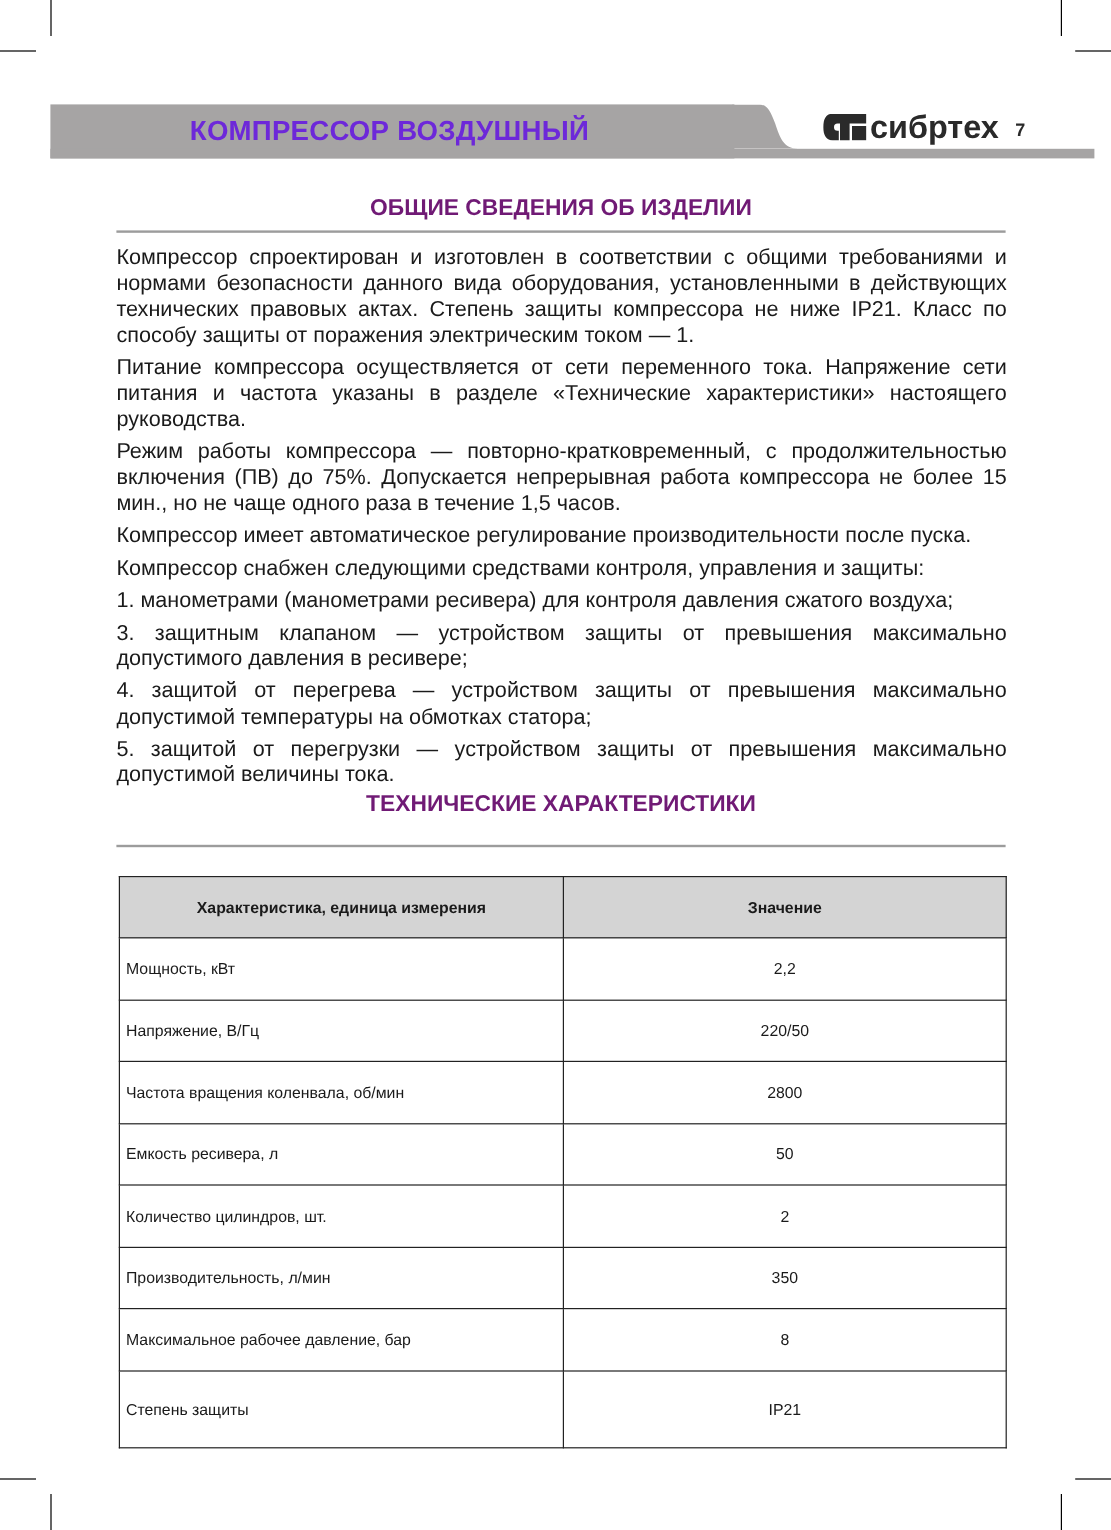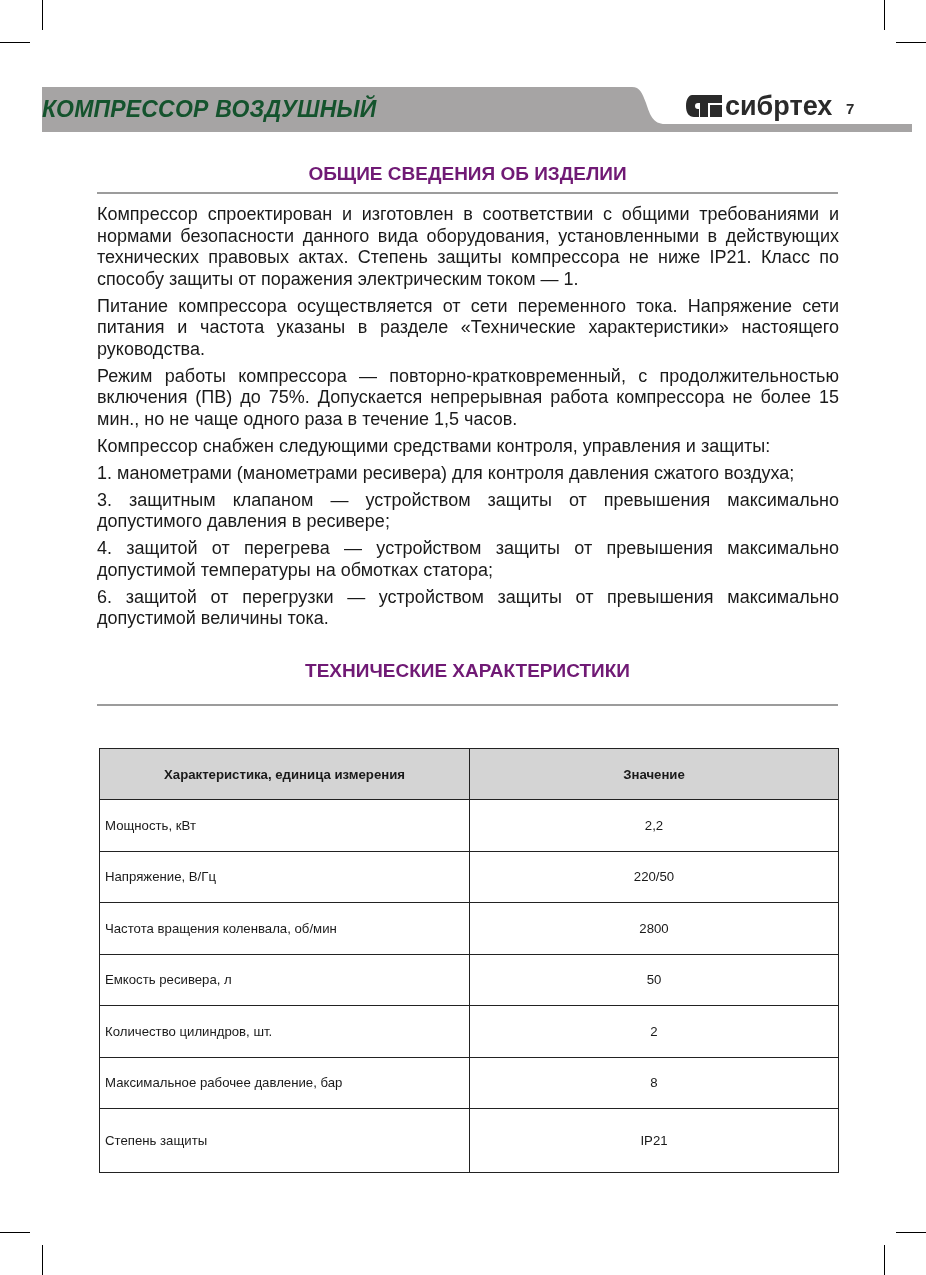--- a/index.html
+++ b/index.html
@@ -8,37 +8,37 @@
 
   .crop { position: absolute; background: #000; }
 
   
   .hdr-bar { position: absolute; left: 42px; top: 87px; width: 600px; height: 45px;
              background: #a6a4a4; }
   .hdr-slope { position: absolute; left: 610px; top: 87px; width: 60px; height: 37px; }
   .hdr-strip { position: absolute; left: 42px; top: 124px; width: 870px; height: 8px;
                background: #a6a4a4; }
   .hdr-title { position: absolute; left: 42px; top: 87px; width: 565px; height: 37px;
-               line-height: 44px; text-align: left; color: #14532d; font-weight: bold;
-               font-size: 23px; letter-spacing: 0.2px; font-style: italic; }
+               line-height: 44px; text-align: center; color: #6d28d9; font-weight: bold;
+               font-size: 23px; letter-spacing: 0.2px; }
   .logo { position: absolute; left: 662px; top: 93px; height: 26px; display: flex; align-items: center; padding-left: 24px; }
   .logo-mark { width: 36px; height: 22px; margin-right: 3px; }
   .logo-word { font-size: 27px; font-weight: bold; color: #2a2a2a; letter-spacing: 0px; line-height: 26px; }
   .page-num { position: absolute; left: 846px; top: 100px; font-size: 15px; font-weight: bold; color: #2a2a2a; }
 
   
   .section-title { position: absolute; left: 97px; width: 741px; text-align: center;
                    font-weight: bold; font-size: 19px; color: #701a75; }
   .rule { position: absolute; left: 97px; width: 741px; height: 2px; background: #9c9c9c; }
 
   .body-text { position: absolute; left: 97px; width: 742px; top: 204px; font-size: 18px; line-height: 21.5px; }
   .body-text p { margin: 0 0 5.5px 0; text-align: justify; }
 
   
-  table.spec { position: absolute; left: 99px; top: 748px; width: 740px; border-collapse: collapse;
+  table.spec { position: absolute; left: 99px; top: 730px; width: 740px; border-collapse: collapse;
                font-size: 13.2px; }
   table.spec th, table.spec td { border: 1.5px solid #222; }
   table.spec th { background: #d4d4d4; height: 48px; font-weight: bold; font-size: 13.2px; color: #1a1a1a; }
   table.spec td { height: 48.5px; }
   table.spec td.c1 { padding-left: 5px; text-align: left; width: 363px; }
   table.spec td.c2 { text-align: center; }
   table.spec tr.last td { height: 61px; }
 </style>
 </head>
 <body>
@@ -68,25 +68,26 @@
 </div>
 <div class="page-num">7</div>
 
 <div class="section-title" style="top:163px;">ОБЩИЕ СВЕДЕНИЯ ОБ ИЗДЕЛИИ</div>
 <div class="rule" style="top:192px;"></div>
 
 <div class="body-text">
   <p>Компрессор спроектирован и изготовлен в соответствии с общими требованиями и нормами безопасности данного вида оборудования, установленными в действующих технических правовых актах. Степень защиты компрессора не ниже IP21. Класс по способу защиты от пора­жения электрическим током — 1.</p>
   <p>Питание компрессора осуществляется от сети переменного тока. Напряжение сети питания и частота указаны в разделе «Технические характеристики» настоящего руководства.</p>
   <p>Режим работы компрессора — повторно-кратковременный, с продолжительностью включе­ния (ПВ) до 75%. Допускается непрерывная работа компрессора не более 15 мин., но не чаще одного раза в течение 1,5 часов.</p>
+  <p>Компрессор имеет автоматическое регулирование производительности после пуска.</p>
   <p>Компрессор снабжен следующими средствами контроля, управления и защиты:</p>
   <p>1. манометрами (манометрами ресивера) для контроля давления сжатого воздуха;</p>
   <p>3. защитным клапаном — устройством защиты от превышения максимально допустимого давления в ресивере;</p>
   <p>4. защитой от перегрева — устройством защиты от превышения максимально допустимой температуры на обмотках статора;</p>
-  <p>6. защитой от перегрузки — устройством защиты от превышения максимально допустимой величины тока.</p>
+  <p>5. защитой от перегрузки — устройством защиты от превышения максимально допустимой величины тока.</p>
 </div>
 
 <div class="section-title" style="top:660px;">ТЕХНИЧЕСКИЕ ХАРАКТЕРИСТИКИ</div>
 <div class="rule" style="top:704px;"></div>
 
 <table class="spec">
   <thead>
     <tr>
       <th>Характеристика, единица измерения</th>
       <th>Значение</th>
@@ -107,20 +108,24 @@
     </tr>
     <tr>
       <td class="c1">Емкость ресивера, л</td>
       <td class="c2">50</td>
     </tr>
     <tr>
       <td class="c1">Количество цилиндров, шт.</td>
       <td class="c2">2</td>
     </tr>
     <tr>
+      <td class="c1">Производительность, л/мин</td>
+      <td class="c2">350</td>
+    </tr>
+    <tr>
       <td class="c1">Максимальное рабочее давление, бар</td>
       <td class="c2">8</td>
     </tr>
     <tr class="last">
       <td class="c1">Степень защиты</td>
       <td class="c2">IP21</td>
     </tr>
   </tbody>
 </table>
 

